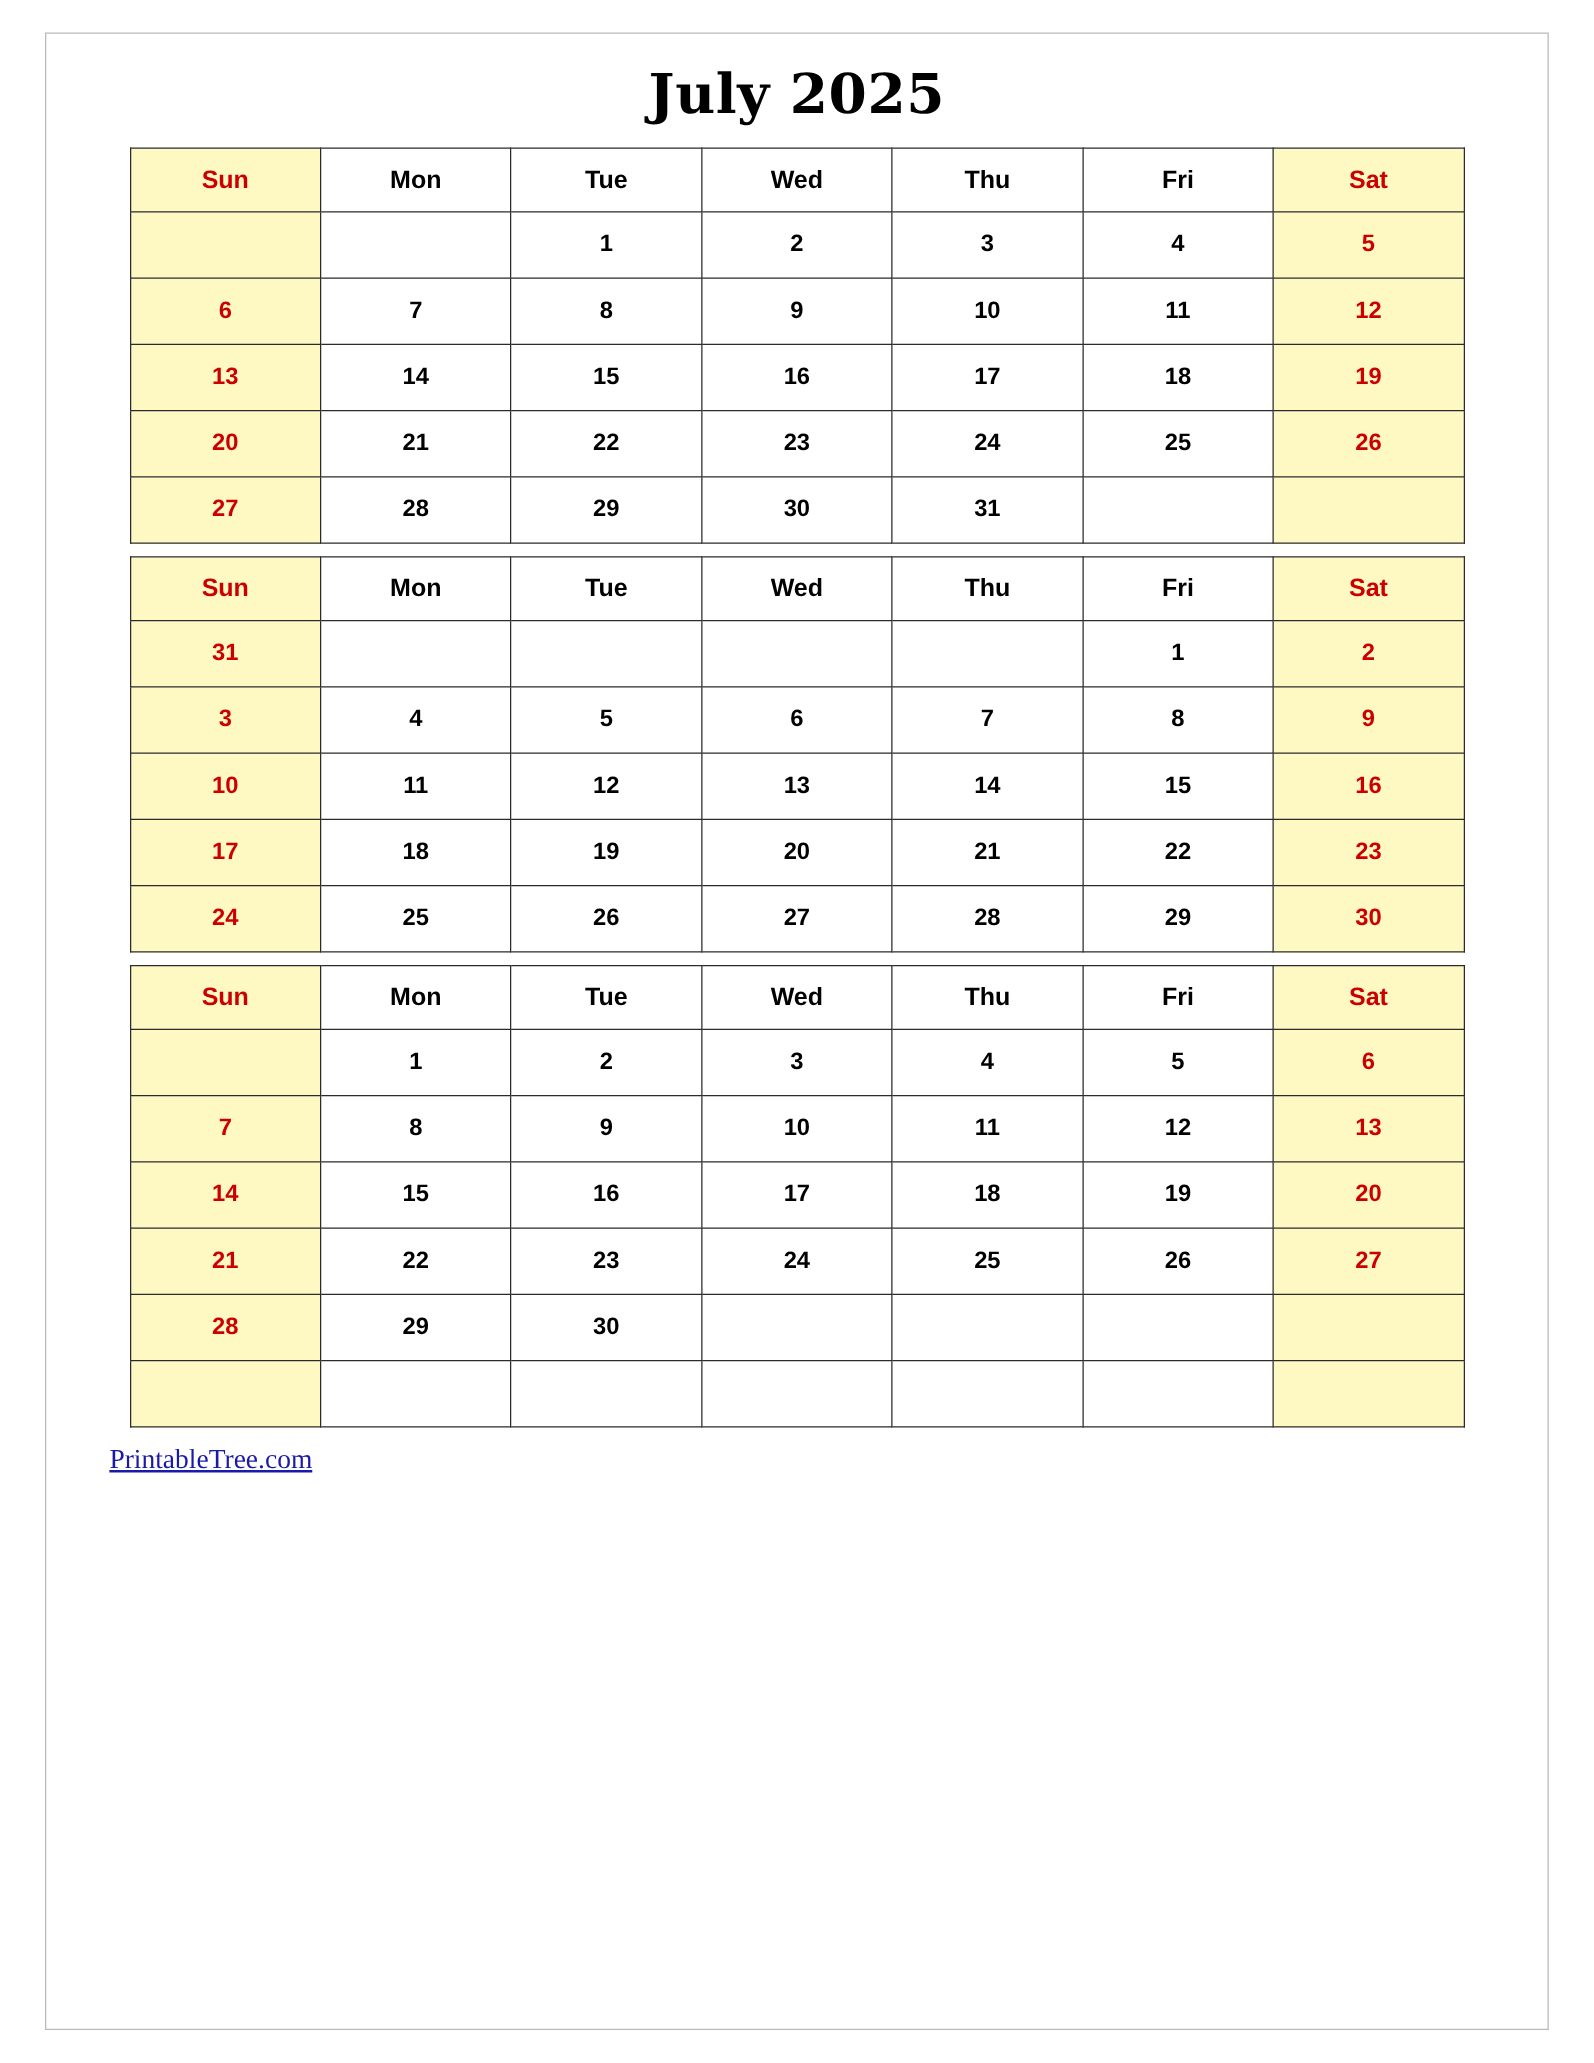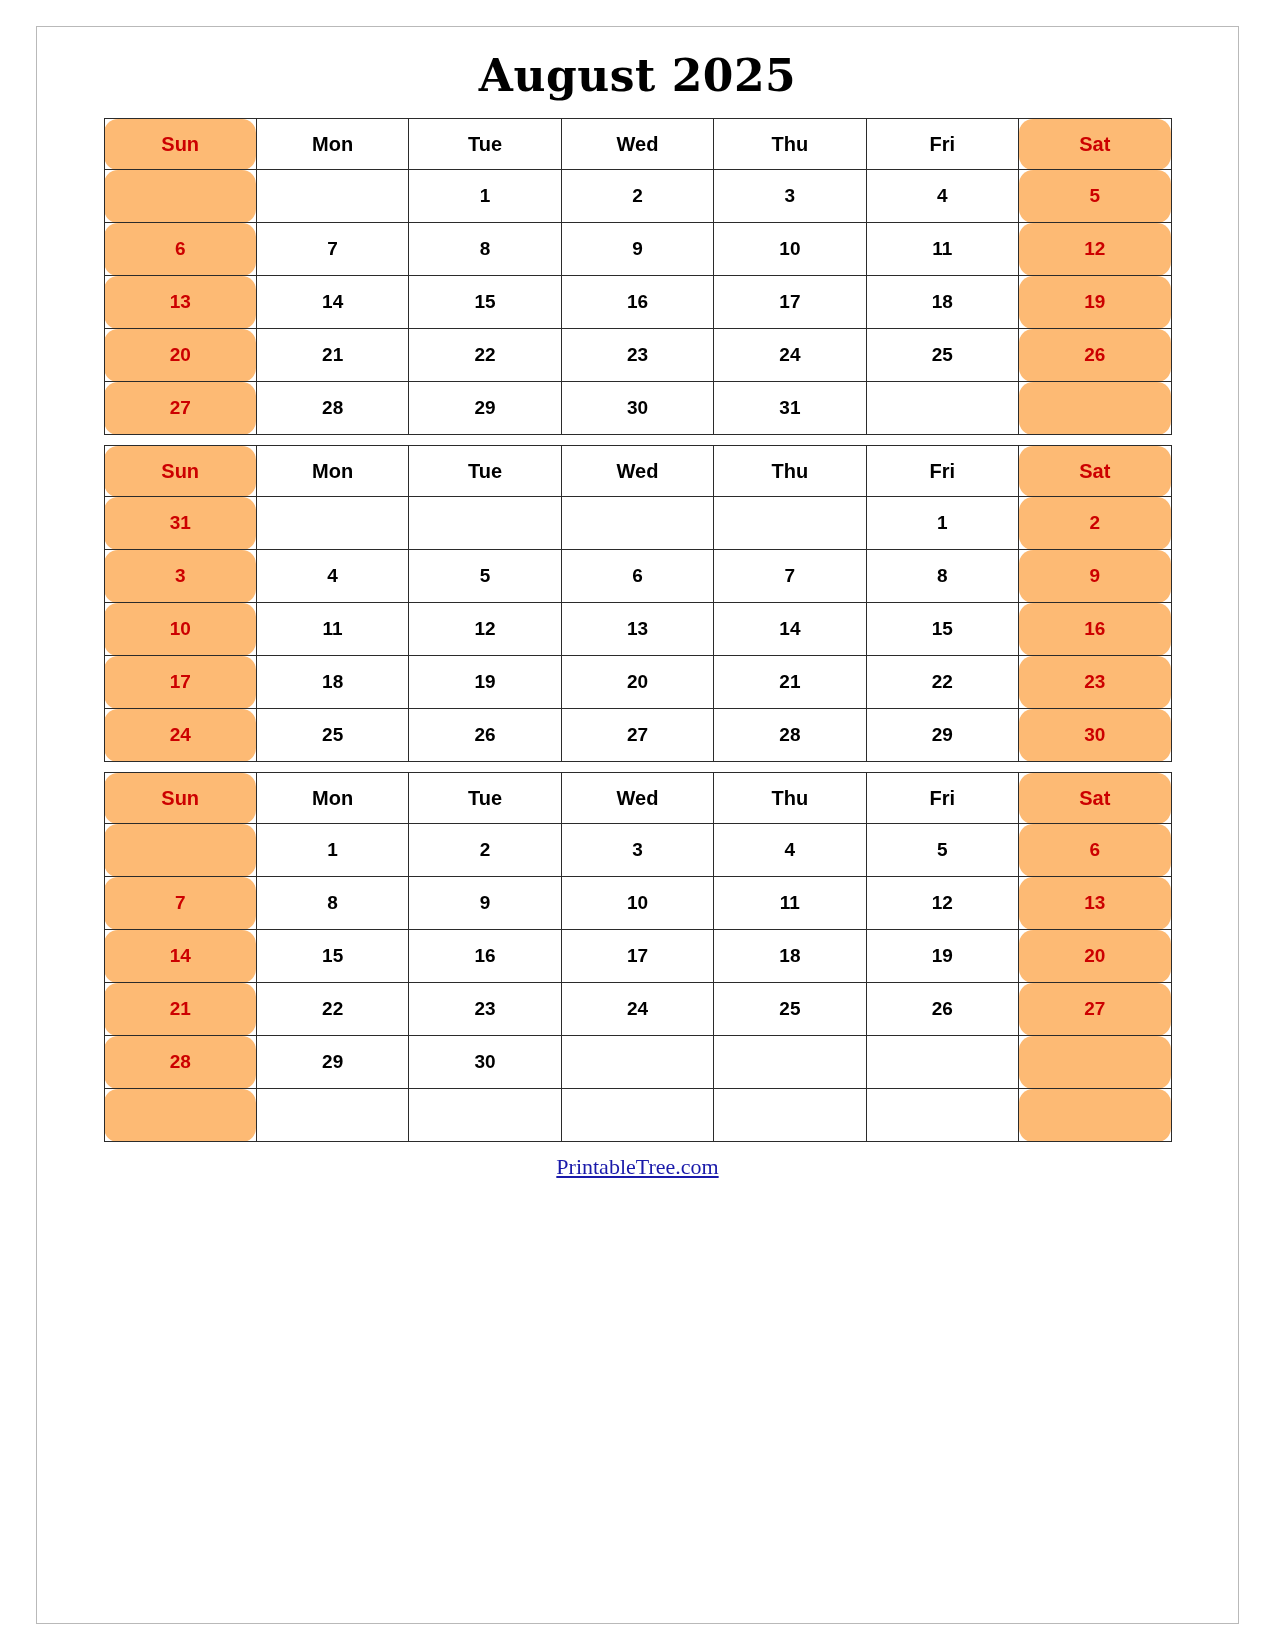--- a/index.html
+++ b/index.html
@@ -62,46 +62,45 @@
     font-family: "Liberation Sans", sans-serif;
     font-weight: bold;
     font-size: 19px;
     padding: 0;
   }
   table.cal th {
     height: 50px;
     font-size: 20px;
   }
   .wk {
-    background: #fdba74;
-    border-radius: 14px;
+    background: #fef9c3;
   }
   .red {
     color: #cc0000;
   }
   .footer {
-    text-align: center;
+    text-align: left;
     margin-top: 12px;
     font-family: "Liberation Serif", serif;
     font-size: 22px;
   }
   .footer a {
     color: #1a1aaa;
     text-decoration: underline;
   }
 </style>
 </head>
 <body>
 
 <div class="page">
   <div class="page-border"></div>
   <div class="content">
 
     <div class="month-block">
-      <h1 class="month-title">August 2025</h1>
+      <h1 class="month-title">July 2025</h1>
       <table class="cal">
         <thead>
           <tr>
             <th class="wk red">Sun</th>
             <th>Mon</th>
             <th>Tue</th>
             <th>Wed</th>
             <th>Thu</th>
             <th>Fri</th>
             <th class="wk red">Sat</th>

